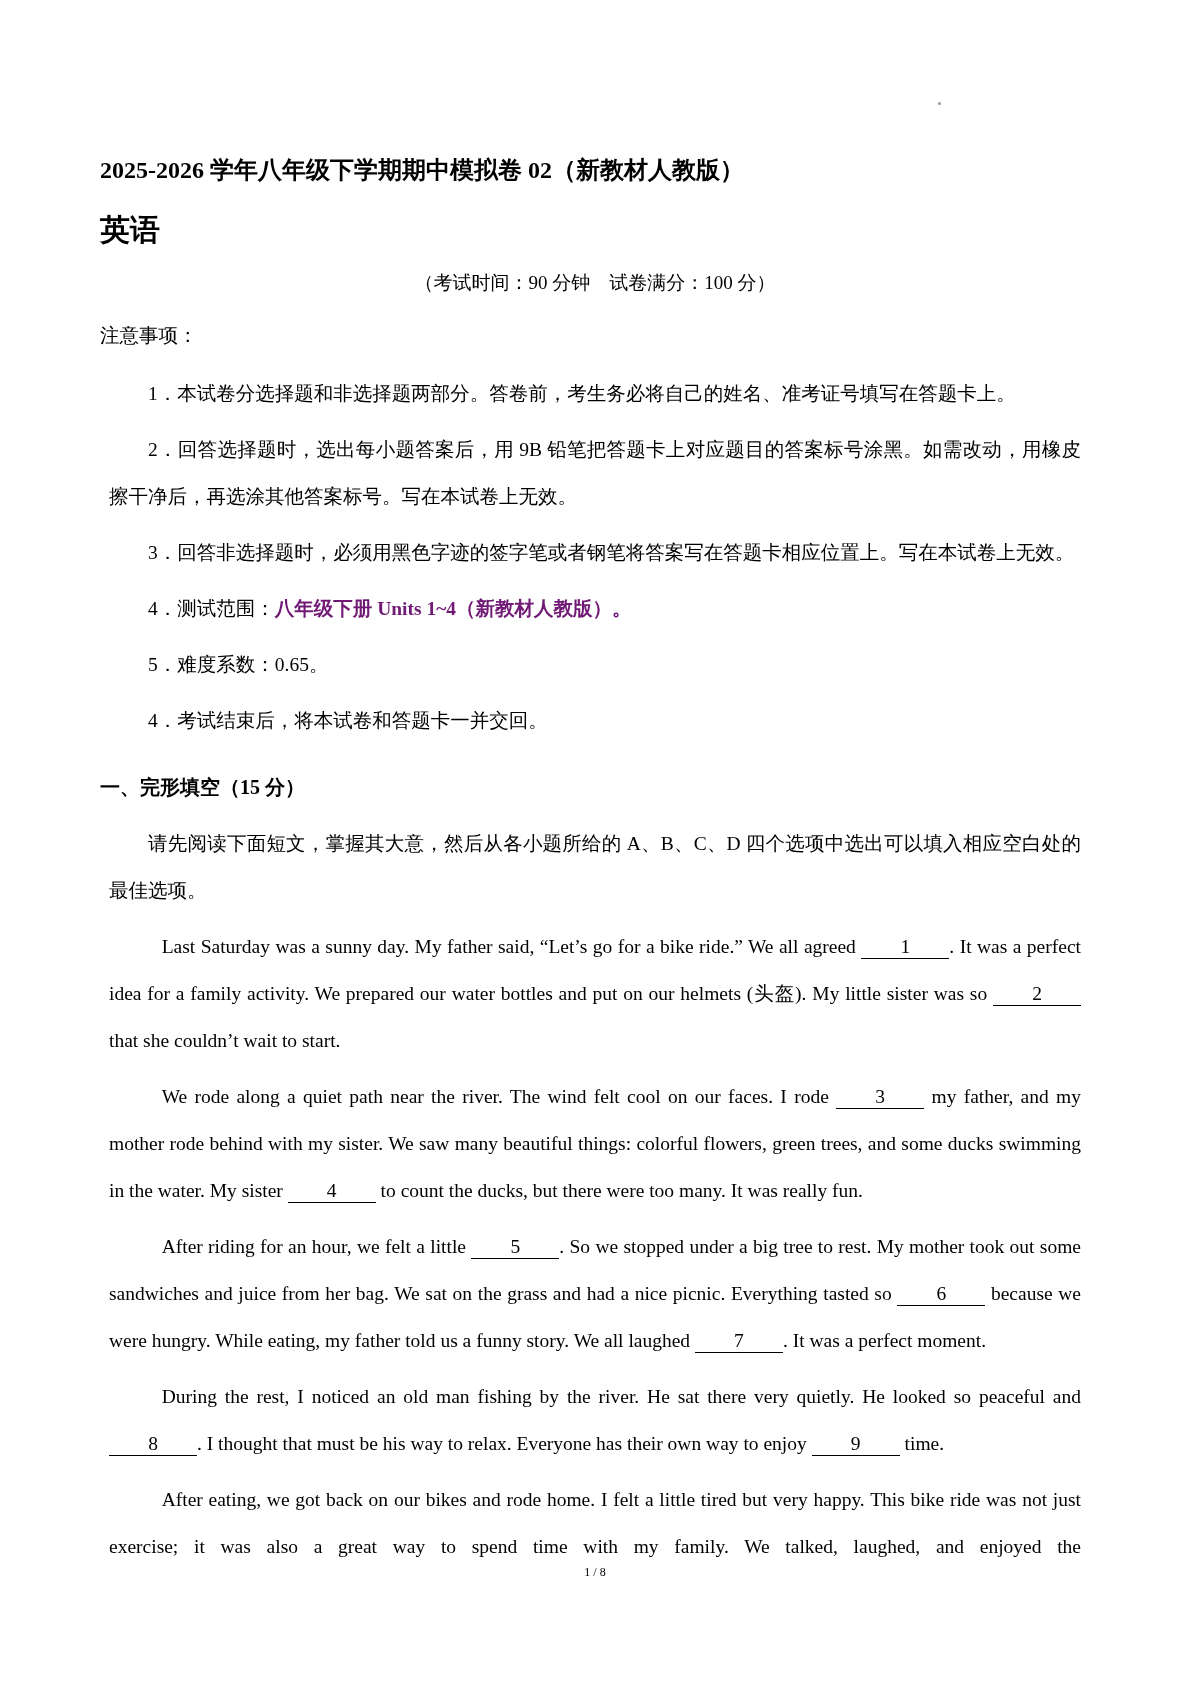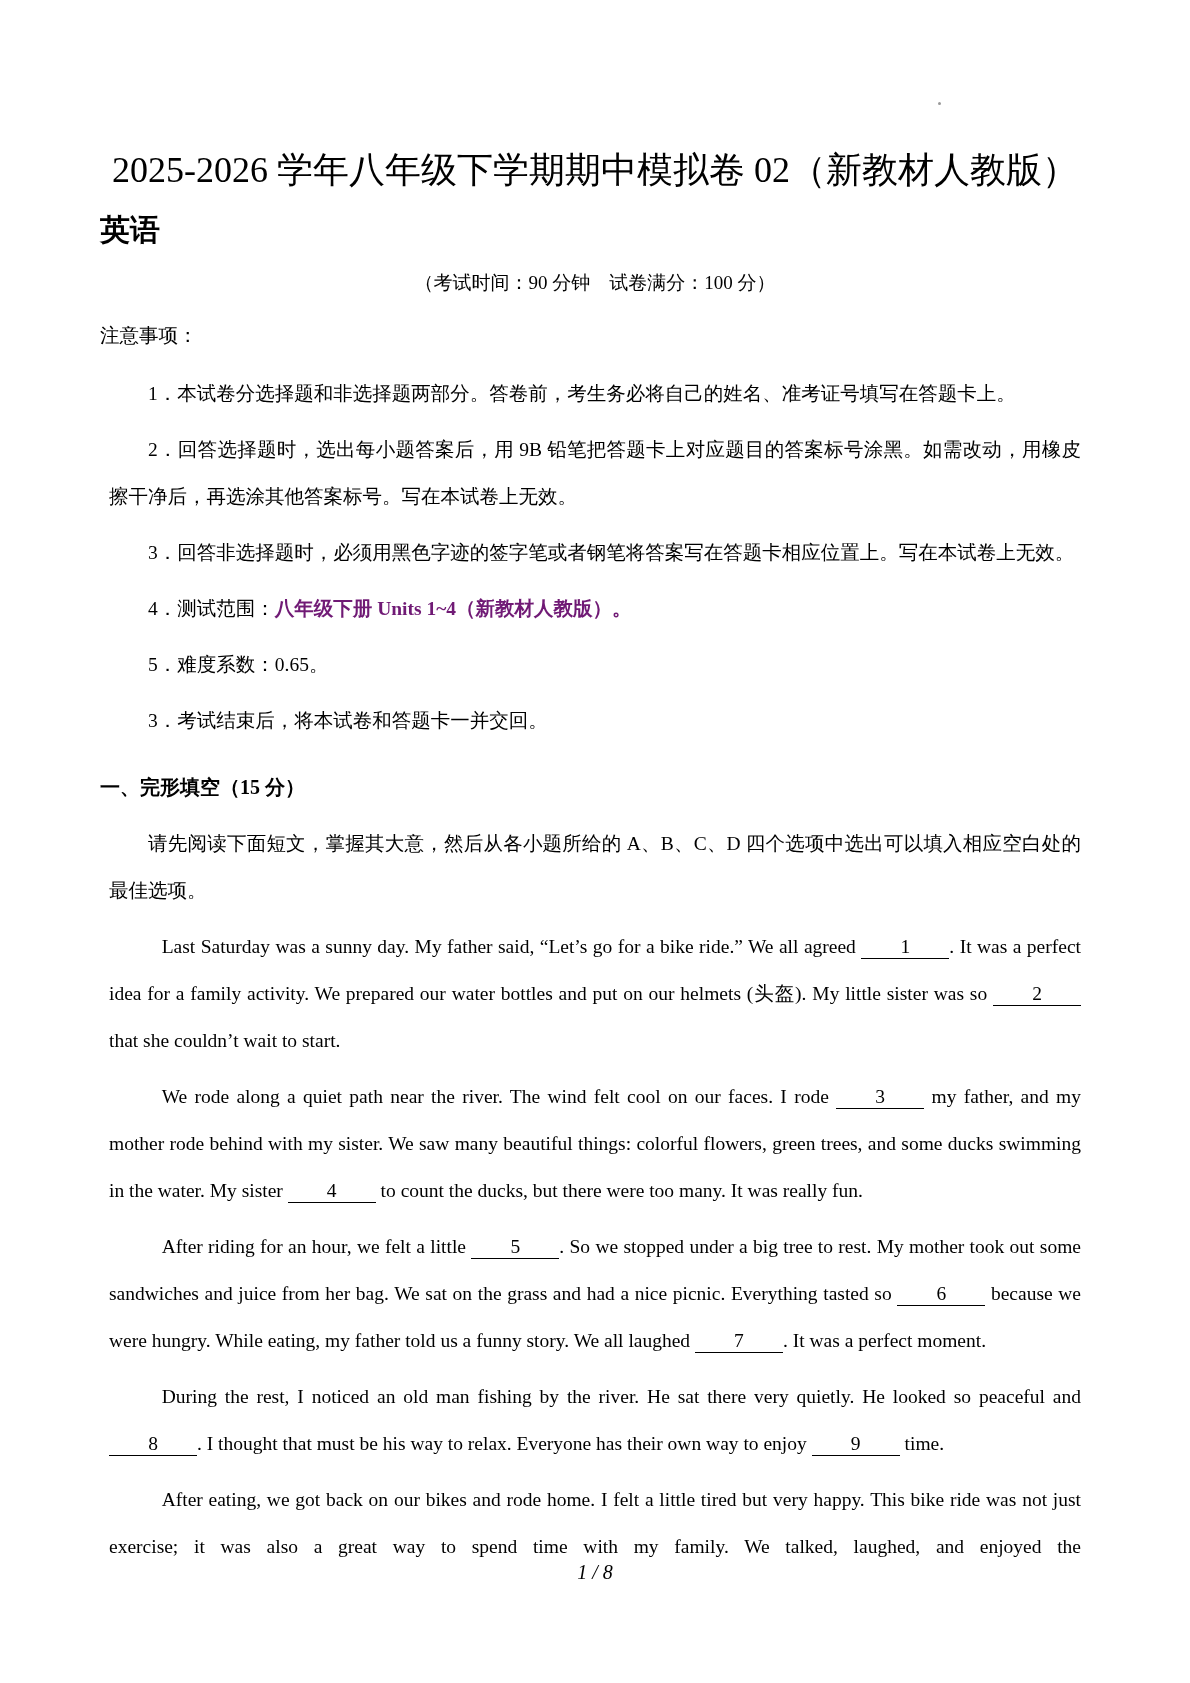--- a/index.html
+++ b/index.html
@@ -17,23 +17,22 @@
   }
   .page {
     position: absolute;
     top: 0; left: 0;
     width: 1190px;
     height: 1683px;
     box-sizing: border-box;
     padding: 150px 100px 0 100px;
   }
   .title {
-    font-size: 36px;
-    font-weight: normal;
-    text-align: center;
+    font-size: 24px;
+    font-weight: bold;
     line-height: 40px;
     margin: 0;
   }
   .subject {
     font-size: 30px;
     font-weight: bold;
     line-height: 40px;
     margin: 20px 0 0 0;
   }
   .exam-info {
@@ -72,23 +71,22 @@
     text-indent: 0;
     line-height: 22px;
     border-bottom: 1.5px solid #000;
   }
   .footer {
     position: absolute;
     top: 1558px;
     left: 0;
     width: 1190px;
     text-align: center;
-    font-size: 20px;
+    font-size: 12px;
     line-height: 28px;
-    font-style: italic;
   }
   .stray-dot {
     position: absolute;
     left: 938px;
     top: 102px;
     width: 3px;
     height: 3px;
     border-radius: 50%;
     background: #999999;
   }
@@ -103,21 +101,21 @@
   <p class="subject">英语</p>
   <p class="exam-info">（考试时间：90 分钟　试卷满分：100 分）</p>
 
   <p class="notices-heading">注意事项：</p>
   <div>
       <p class="body-par notice-item"><span>1．本试卷分选择题和非选择题两部分。答卷前，考生务必将自己的姓名、准考证号填写在答题卡上。</span></p>
       <p class="body-par notice-item"><span>2．回答选择题时，选出每小题答案后，用 9B 铅笔把答题卡上对应题目的答案标号涂黑。如需改动，用橡皮擦干净后，再选涂其他答案标号。写在本试卷上无效。</span></p>
       <p class="body-par notice-item"><span>3．回答非选择题时，必须用黑色字迹的签字笔或者钢笔将答案写在答题卡相应位置上。写在本试卷上无效。</span></p>
       <p class="body-par notice-item"><span>4．测试范围：</span><span class="highlight" style="color: #701a75;">八年级下册 Units 1~4（新教材人教版）。</span></p>
       <p class="body-par notice-item"><span>5．难度系数：0.65。</span></p>
-      <p class="body-par notice-item"><span>3．考试结束后，将本试卷和答题卡一并交回。</span></p>
+      <p class="body-par notice-item"><span>4．考试结束后，将本试卷和答题卡一并交回。</span></p>
     </div>
 
   <p class="section-heading">一、完形填空（15 分）</p>
   <p class="body-par instructions">请先阅读下面短文，掌握其大意，然后从各小题所给的 A、B、C、D 四个选项中选出可以填入相应空白处的最佳选项。</p>
 
   <div>
       <p class="body-par passage-par">Last Saturday was a sunny day. My father said, “Let’s go for a bike ride.” We all agreed <span class="blank">1</span>. It was a perfect idea for a family activity. We prepared our water bottles and put on our helmets (头盔). My little sister was so <span class="blank">2</span> that she couldn’t wait to start.</p>
       <p class="body-par passage-par">We rode along a quiet path near the river. The wind felt cool on our faces. I rode <span class="blank">3</span> my father, and my mother rode behind with my sister. We saw many beautiful things: colorful flowers, green trees, and some ducks swimming in the water. My sister <span class="blank">4</span> to count the ducks, but there were too many. It was really fun.</p>
       <p class="body-par passage-par">After riding for an hour, we felt a little <span class="blank">5</span>. So we stopped under a big tree to rest. My mother took out some sandwiches and juice from her bag. We sat on the grass and had a nice picnic. Everything tasted so <span class="blank">6</span> because we were hungry. While eating, my father told us a funny story. We all laughed <span class="blank">7</span>. It was a perfect moment.</p>
       <p class="body-par passage-par">During the rest, I noticed an old man fishing by the river. He sat there very quietly. He looked so peaceful and <span class="blank">8</span>. I thought that must be his way to relax. Everyone has their own way to enjoy <span class="blank">9</span> time.</p>

